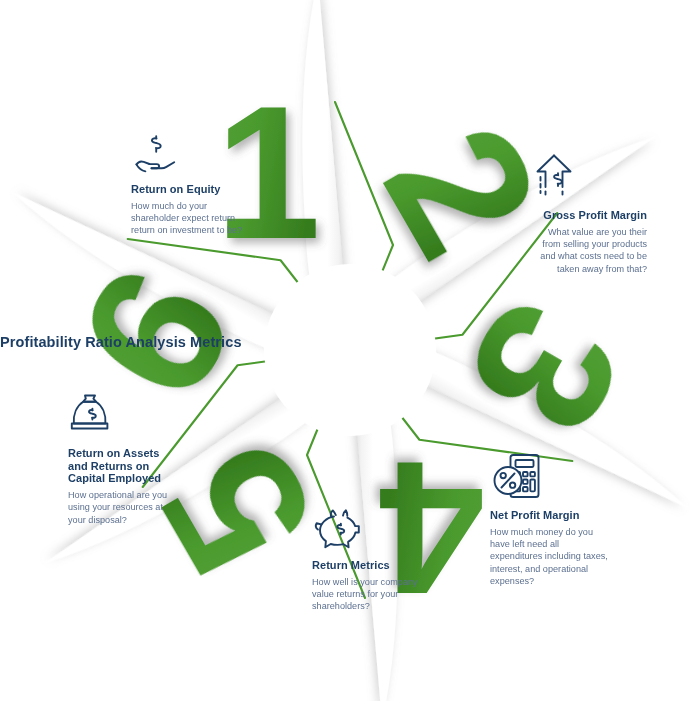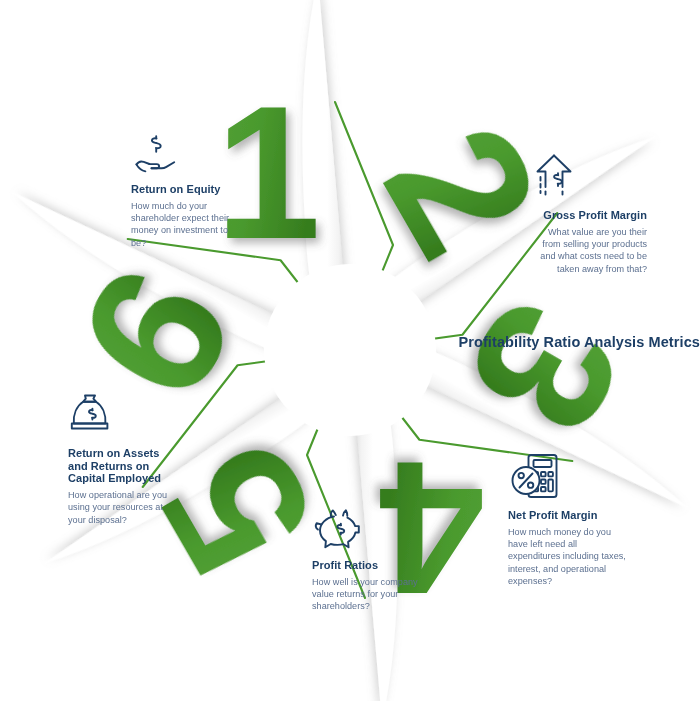--- a/index.html
+++ b/index.html
@@ -22,21 +22,21 @@
     width: 700px;
     height: 701px;
   }
 
   
   .center-title {
     position: absolute;
     left: 0;
     top: 334px;
     width: 700px;
-    text-align: right;
+    text-align: left;
     font-size: 14.5px;
     font-weight: bold;
     letter-spacing: 0.1px;
     color: #1d3f66;
     z-index: 40;
   }
 
   
   .block {
     position: absolute;
@@ -56,21 +56,21 @@
   }
   .block .body {
     font-size: 9.1px;
     color: #5c7090;
     line-height: 12.4px;
     letter-spacing: 0.02px;
   }
 
   #block-roe   { left: 131px; top: 134px; width: 112px; }
   #block-gpm   { left: 531px; top: 152px; width: 116px; text-align: right; }
-  #block-npm   { left: 508px; top: 452px; width: 118px; }
+  #block-npm   { left: 490px; top: 452px; width: 118px; }
   #block-rr    { left: 312px; top: 508px; width: 106px; }
   #block-roa   { left: 68px;  top: 392px; width: 112px; }
 
   #block-gpm .icon, #block-npm .icon { margin-left: 1px; }
   #block-rr .icon { margin-left: 1px; }
 
   
   svg.ico { display:block; }
   svg.ico * { stroke: #1d3f66; }
 </style>
@@ -202,21 +202,21 @@
         <path d="M25.5 4.5c-2.6-0.6-4.6 0.2-4.6 1.9 0 1.9 2.3 2.1 4.4 2.6 2.1 0.5 4.4 0.9 4.4 2.9 0 1.8-2.1 2.7-4.8 2.1"></path>
         <path d="M25.2 2.2v2.1M25.2 15.5v2.2"></path>
         <path d="M5.5 30.5c1.6-2.6 4.5-3.6 7.2-2.6l5.7 2.1"></path>
         <path d="M18.4 30.1h7.3c1.4 0 2.4 0.9 2.4 2.1 0 1.2-1 2.1-2.4 2.1h-5.2"></path>
         <path d="M20.5 34.3h10.2c1.5 0 3-0.4 4.3-1.2l8.2-4.9"></path>
         <path d="M5.4 30.4c2.1 3.7 5.1 6.2 9 7"></path>
       </g>
     </svg>
   </span>
   <div class="title">Return on Equity</div>
-  <div class="body">How much do your shareholder expect their money on investment to be?</div>
+  <div class="body">How much do your shareholder expect return return on investment to be?</div>
 </div>
 
 <div class="block" id="block-gpm">
   <span class="icon">
     <svg class="ico" width="44" height="50" viewBox="0 0 44 50" fill="none">
       <g stroke="#1d3f66" stroke-width="1.9" stroke-linecap="round" stroke-linejoin="round">
         <path d="M22 3.5 L38.5 19.5 L30.5 19.5 L30.5 35"></path>
         <path d="M22 3.5 L5.5 19.5 L13.5 19.5 L13.5 35"></path>
         <path d="M13.5 39.5 L13.5 44.5" stroke-dasharray="3 3"></path>
         <path d="M30.5 39.5 L30.5 44.5" stroke-dasharray="3 3"></path>
@@ -261,21 +261,21 @@
       <g stroke="#1d3f66" stroke-width="1.9" stroke-linecap="round" stroke-linejoin="round">
         <path d="M21 8.5c-7.9 1.2-14 7-14 14 0 4.3 2.3 8.1 5.9 10.6l-0.6 6.2 5.4-3.3c2.1 0.6 4.4 0.9 6.8 0.9 2.1 0 4.1-0.2 6-0.7l5.1 3.1-0.5-5.5c3.8-2.1 6.5-5.4 7.3-9.3h3.4v-6.4h-3.6c-1.2-3.6-4-6.6-7.8-8.5"></path>
         <path d="M8.3 16.5 L3.6 15.2 c-1.3 2.2-0.6 4.9 1.3 6.4"></path>
         <path d="M18.2 9 c-0.8-2.5-0.1-5.1 1.6-6.6 1.2 1.4 2.3 2.9 3 4.6"></path>
         <path d="M30 7.6 c0.2-2.2 1.3-4.2 2.9-5.4 1 1.7 1.5 3.7 1.4 5.7"></path>
         <path d="M28 17.3c-1.9-0.6-3.6 0-3.6 1.4 0 1.5 1.7 1.7 3.4 2 1.7 0.3 3.4 0.7 3.4 2.3 0 1.4-1.7 2.1-3.7 1.7"></path>
         <path d="M27.8 15.6v1.6M27.8 24.9v1.7"></path>
       </g>
     </svg>
   </span>
-  <div class="title">Profit Ratios</div>
+  <div class="title">Return Metrics</div>
   <div class="body">How well is your company value returns for your shareholders?</div>
 </div>
 
 <div class="block" id="block-roa">
   <span class="icon">
     <svg class="ico" width="44" height="48" viewBox="0 0 44 48" fill="none">
       <g stroke="#1d3f66" stroke-width="1.9" stroke-linecap="round" stroke-linejoin="round">
         <path d="M17 3.5 h10 l-1.6 3.2 2.6 3 H15.2 l2.6-3 Z"></path>
         <path d="M15.2 9.7 C8.5 14, 5.2 22.5, 5.8 31.5 h31.6 C38 22.5, 34.7 14, 28 9.7 Z"></path>
         <path d="M3.8 31.5 h35.6 v5 H3.8 Z"></path>

